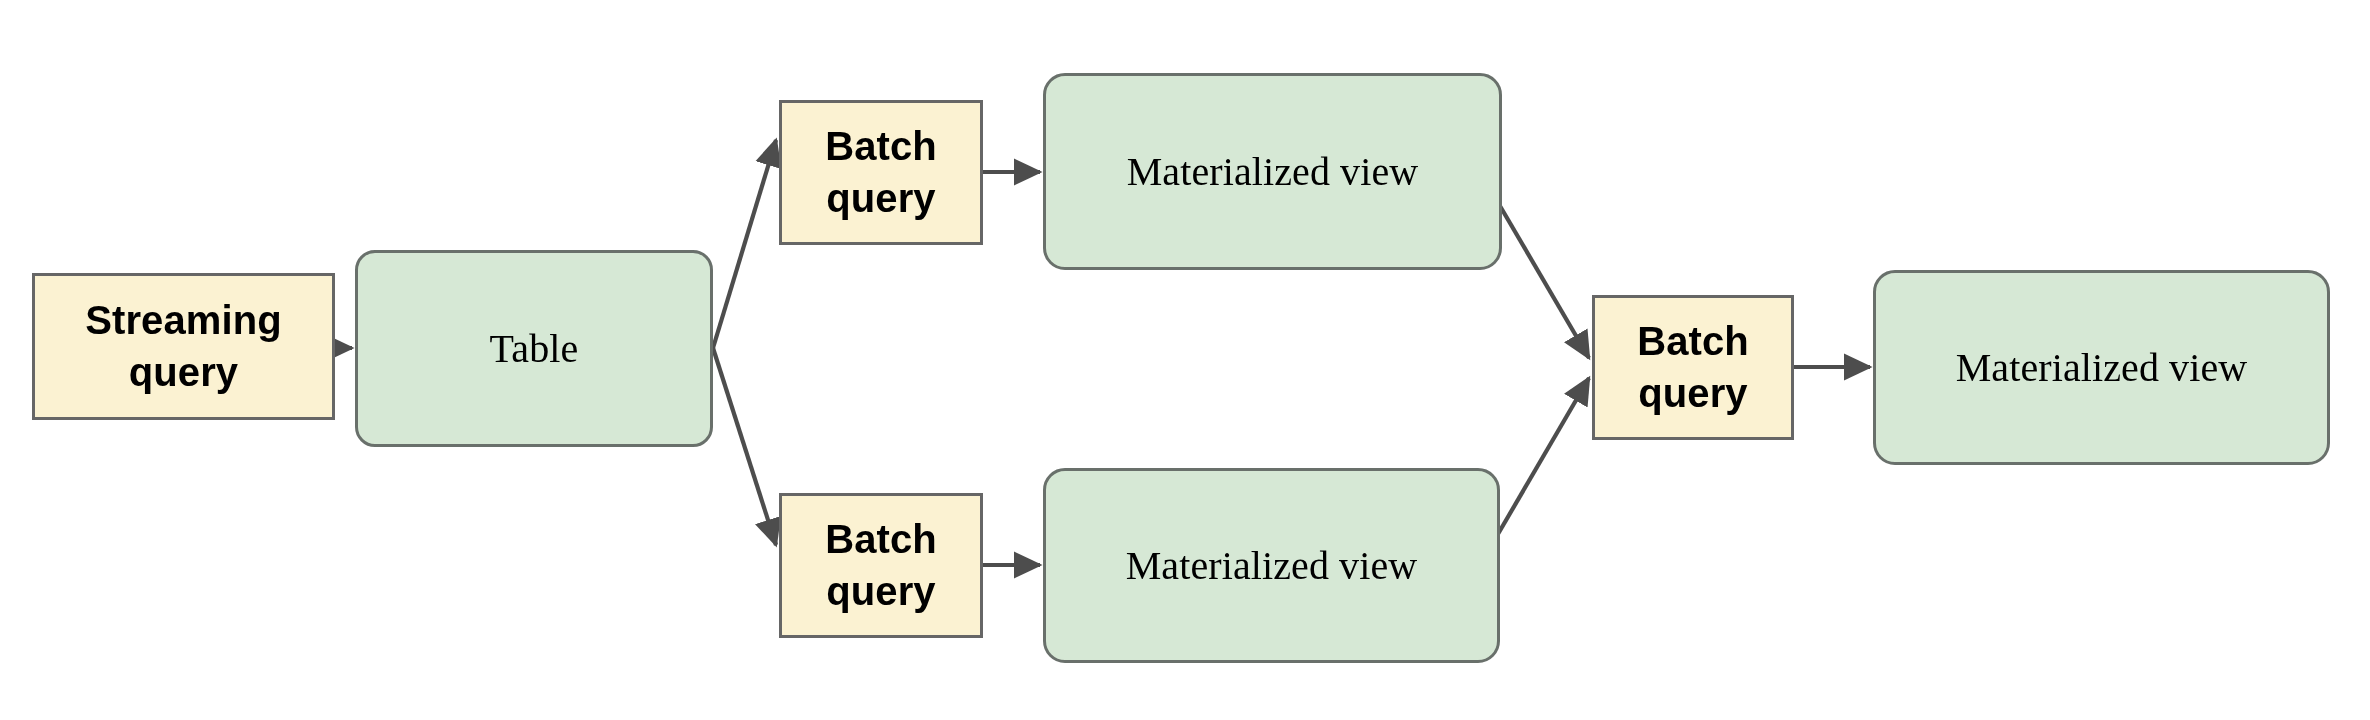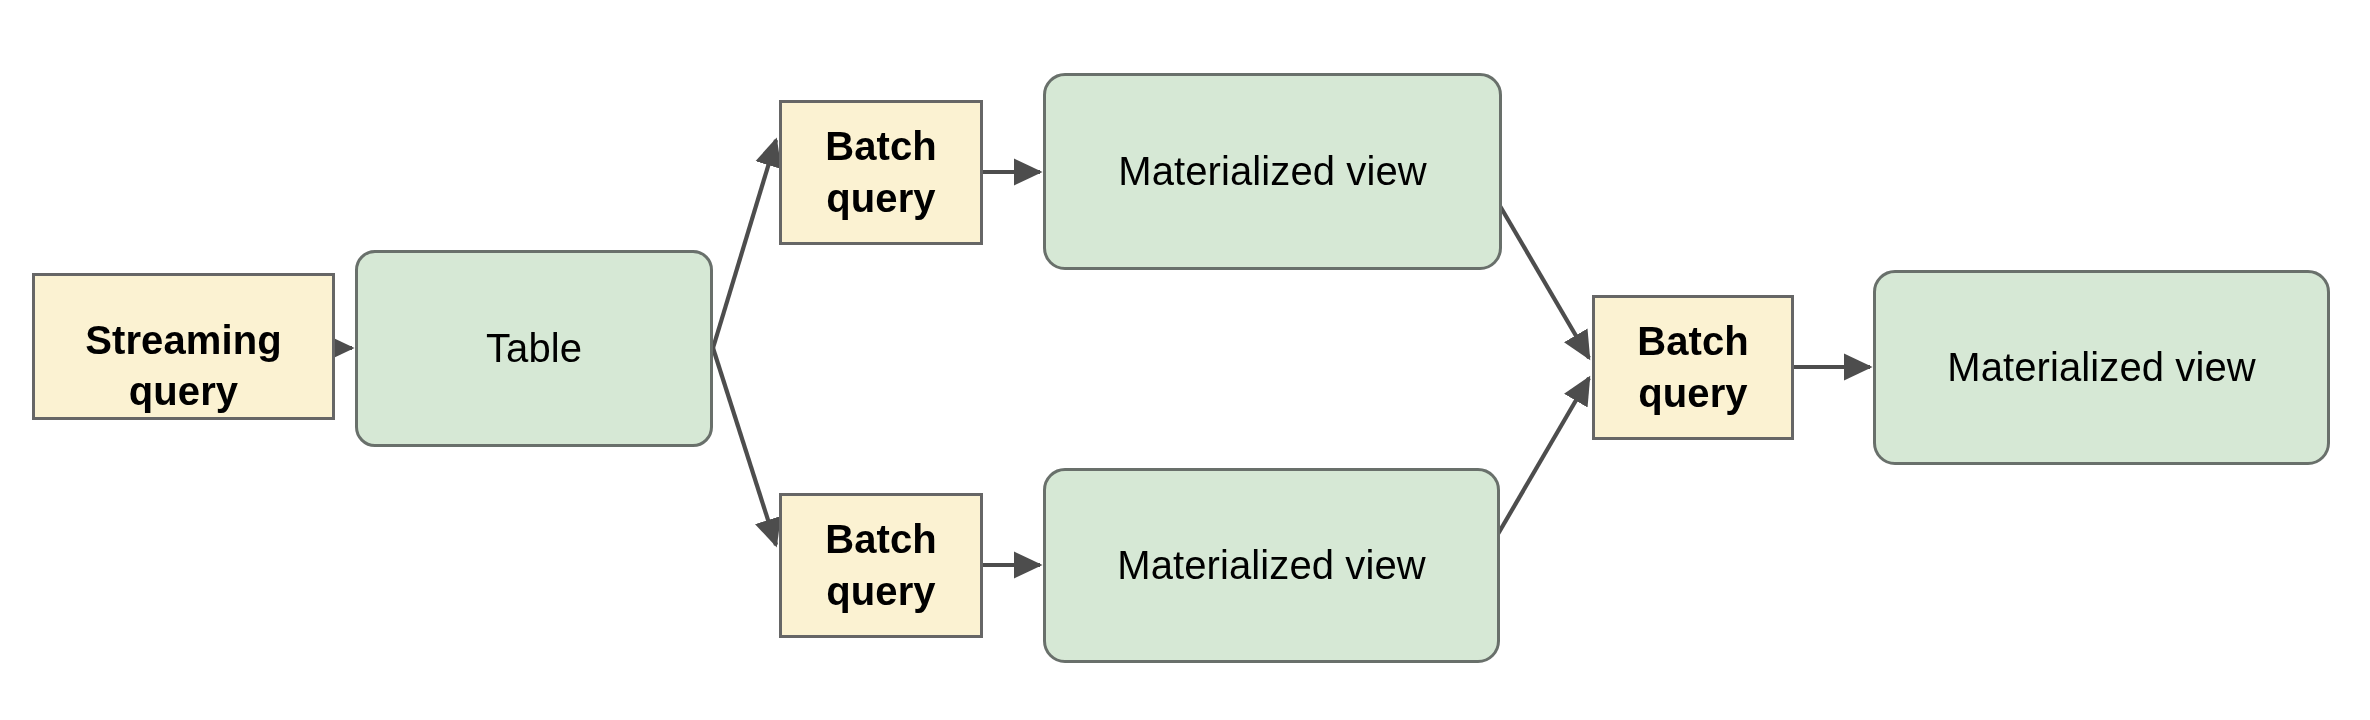--- a/index.html
+++ b/index.html
@@ -43,20 +43,21 @@
   .node.process {
     background: #fbf2d2;
     border-color: #666666;
     border-radius: 0;
     font-weight: bold;
   }
   .node.store {
     background: #d6e8d5;
     border-color: #69706b;
     border-radius: 22px;
+    font-family: Liberation Serif, serif;
   }
   .node-label {
     display: block;
     white-space: pre-line;
     letter-spacing: 0.1px;
   }
 </style>
 </head>
 <body>
 
@@ -74,21 +75,21 @@
         <path d="M713 348 L776 140" marker-end="url(#arrowhead)"></path>
         <path d="M713 348 L776 545" marker-end="url(#arrowhead)"></path>
         <path d="M983 172 L1040 172" marker-end="url(#arrowhead)"></path>
         <path d="M983 565 L1040 565" marker-end="url(#arrowhead)"></path>
         <path d="M1500 206 L1589 358" marker-end="url(#arrowhead)"></path>
         <path d="M1498 534 L1589 378" marker-end="url(#arrowhead)"></path>
         <path d="M1794 367 L1870 367" marker-end="url(#arrowhead)"></path>
       </g>
   </svg>
 
-  <div class="node process" style="left: 32px; top: 273px; width: 303px; height: 147px; font-size: 40px; color: rgb(0, 0, 0); background: rgb(251, 242, 210); border-color: rgb(102, 102, 102); border-radius: 0px; align-items: flex-end;">
+  <div class="node process" style="left: 32px; top: 273px; width: 303px; height: 147px; font-size: 40px; color: rgb(0, 0, 0); background: rgb(251, 242, 210); border-color: rgb(102, 102, 102); border-radius: 0px;">
     <span class="node-label">Streaming
 query</span>
   </div>
 
   <div class="node store" style="left: 355px; top: 250px; width: 358px; height: 197px; font-size: 40px; color: rgb(0, 0, 0); background: rgb(214, 232, 213); border-color: rgb(105, 112, 107); border-radius: 20px;">
     <span class="node-label">Table</span>
   </div>
 
   <div class="node process" style="left: 779px; top: 100px; width: 204px; height: 145px; font-size: 40px; color: rgb(0, 0, 0); background: rgb(251, 242, 210); border-color: rgb(102, 102, 102); border-radius: 0px;">
     <span class="node-label">Batch

